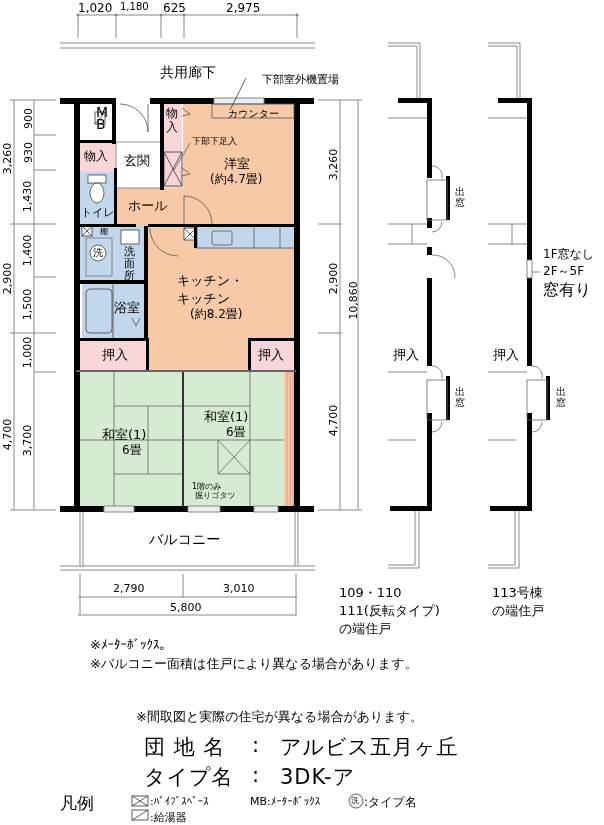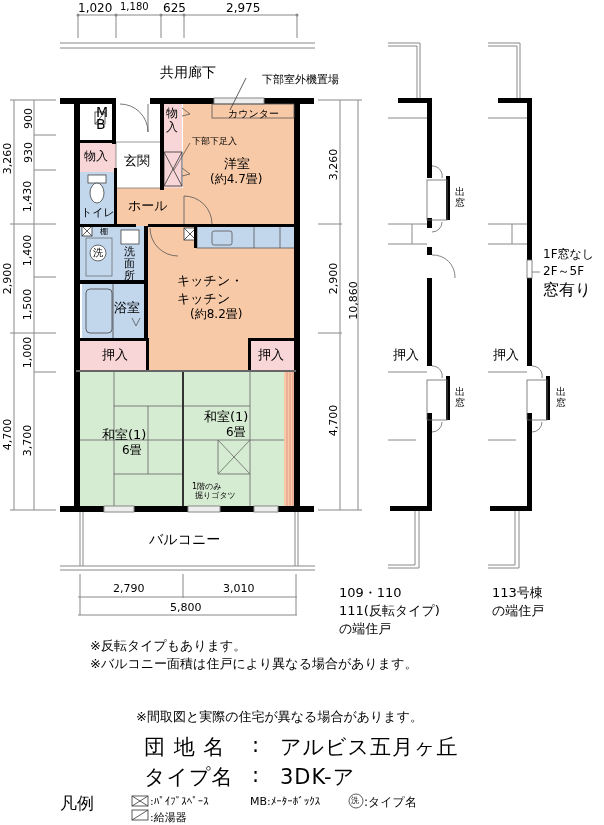--- a/index.html
+++ b/index.html
@@ -338,21 +338,21 @@
 <div class="txt" style="left:543px;top:246px;font-size:12px">1F窓なし</div>
 <div class="txt" style="left:543px;top:263px;font-size:12px">2F～5F</div>
 <div class="txt" style="left:543px;top:280px;font-size:16px">窓有り</div>
 
 <div class="txt note" style="left:339px;top:584px">109・110</div>
 <div class="txt note" style="left:339px;top:602px">111(反転タイプ)</div>
 <div class="txt note" style="left:339px;top:620px">の端住戸</div>
 <div class="txt note" style="left:492px;top:584px">113号棟</div>
 <div class="txt note" style="left:492px;top:602px">の端住戸</div>
 
-<div class="txt note" style="left:90px;top:637px">※反転タイプもあります。</div>
+<div class="txt note" style="left:90px;top:637px">※ﾒｰﾀｰﾎﾞｯｸｽ。</div>
 <div class="txt note" style="left:90px;top:655px">※バルコニー面積は住戸により異なる場合があります。</div>
 <div class="txt note" style="left:136px;top:708px">※間取図と実際の住宅が異なる場合があります。</div>
 
 <div class="txt big" style="left:144px;top:733px">団 地 名</div>
 <div class="txt big" style="left:252px;top:733px">:</div>
 <div class="txt big" style="left:280px;top:733px">アルビス五月ヶ丘</div>
 <div class="txt big" style="left:144px;top:763px">タイプ名</div>
 <div class="txt big" style="left:252px;top:763px">:</div>
 <div class="txt big" style="left:280px;top:763px">3DK-ア</div>
 

